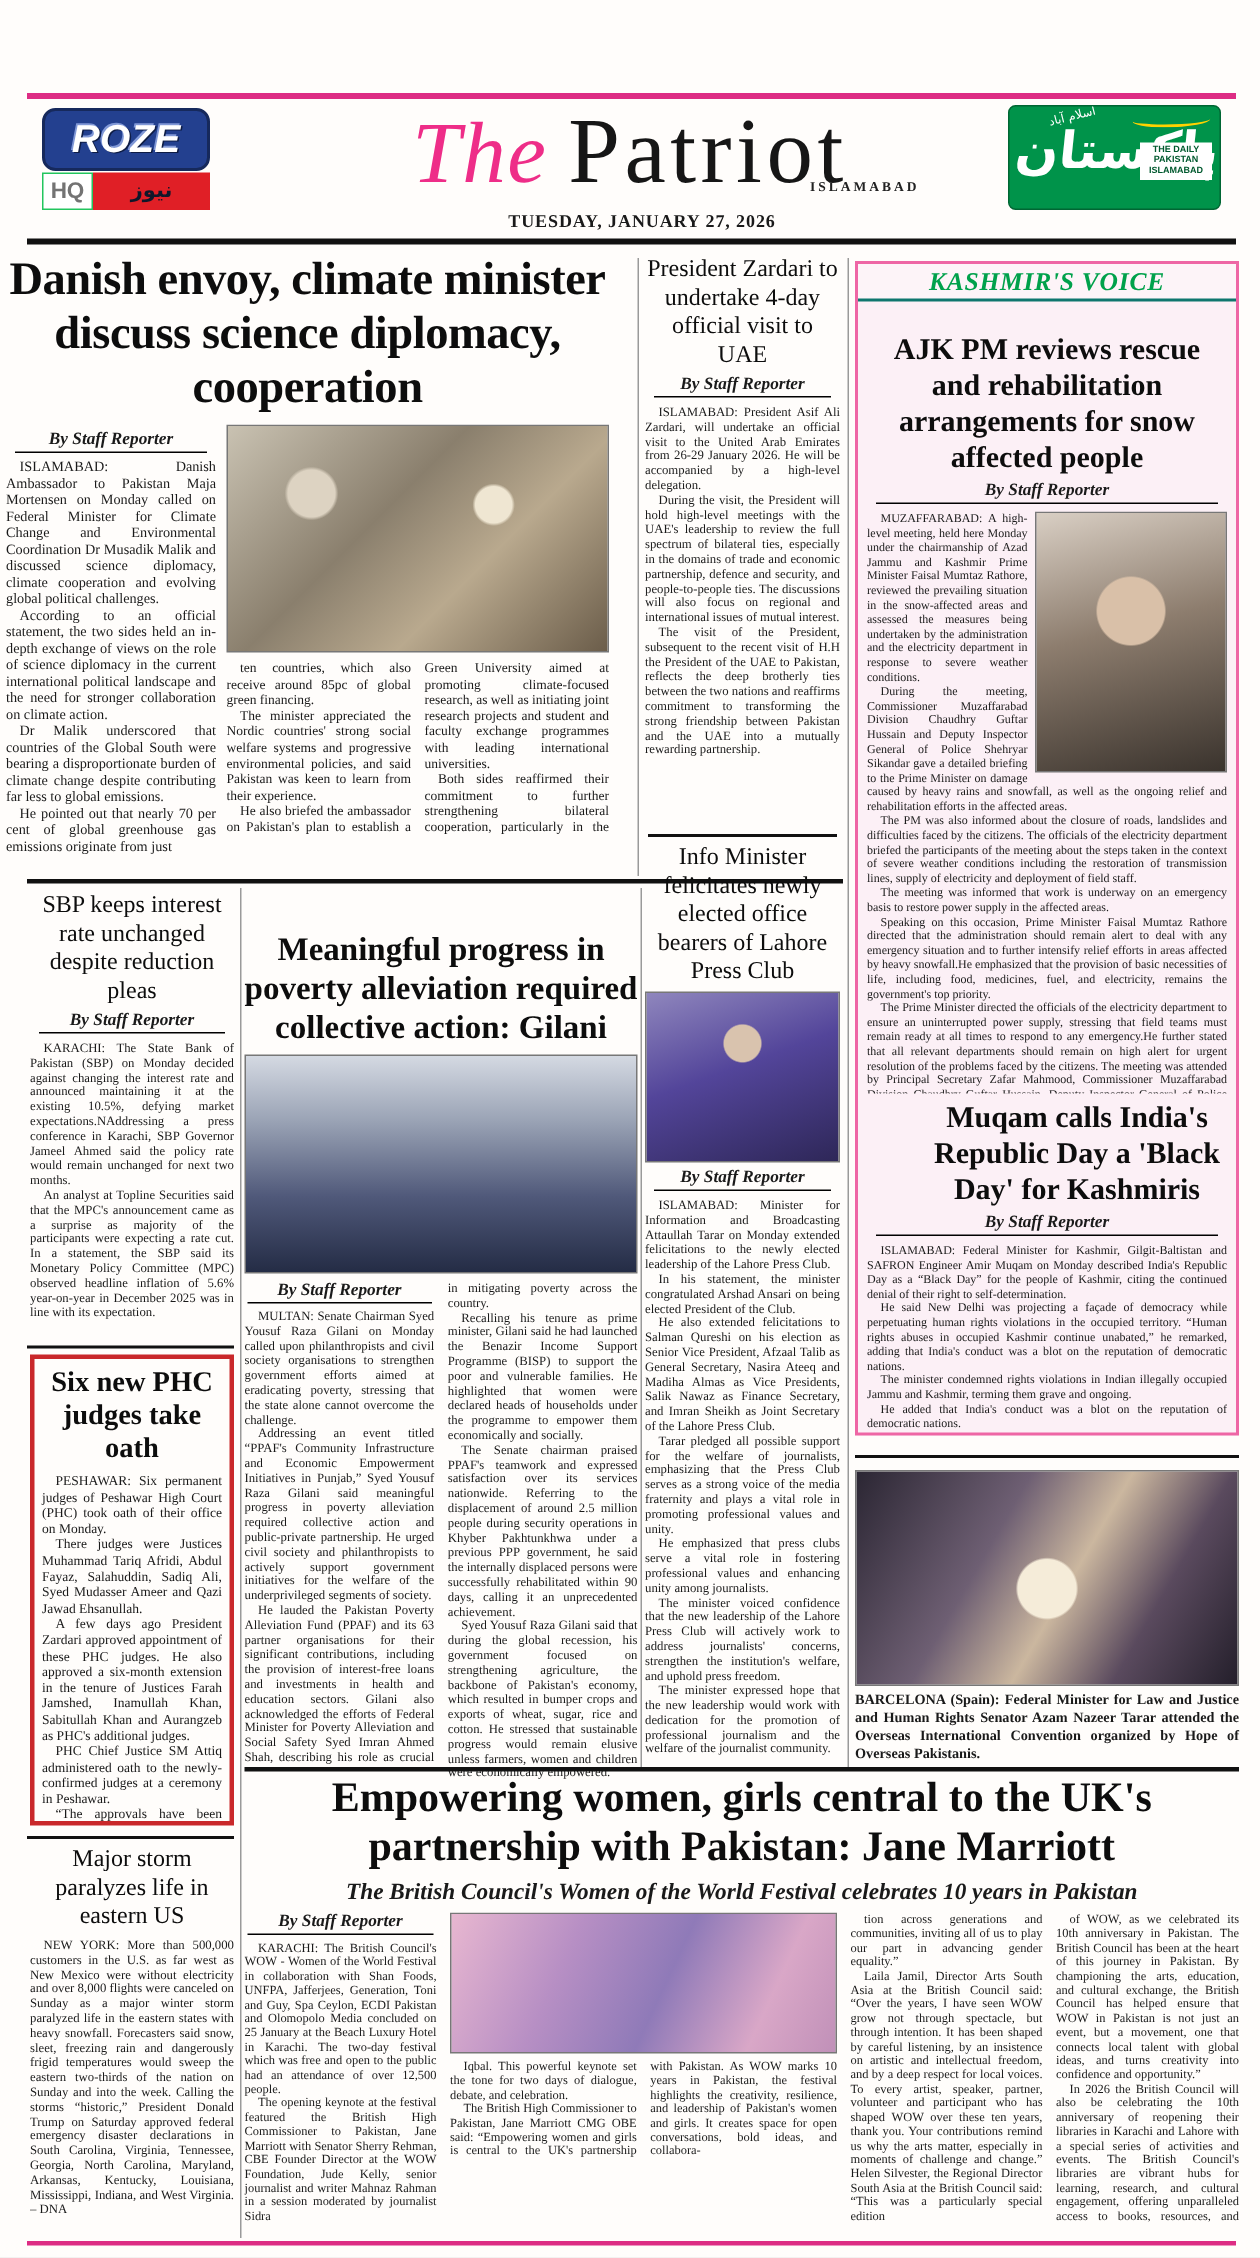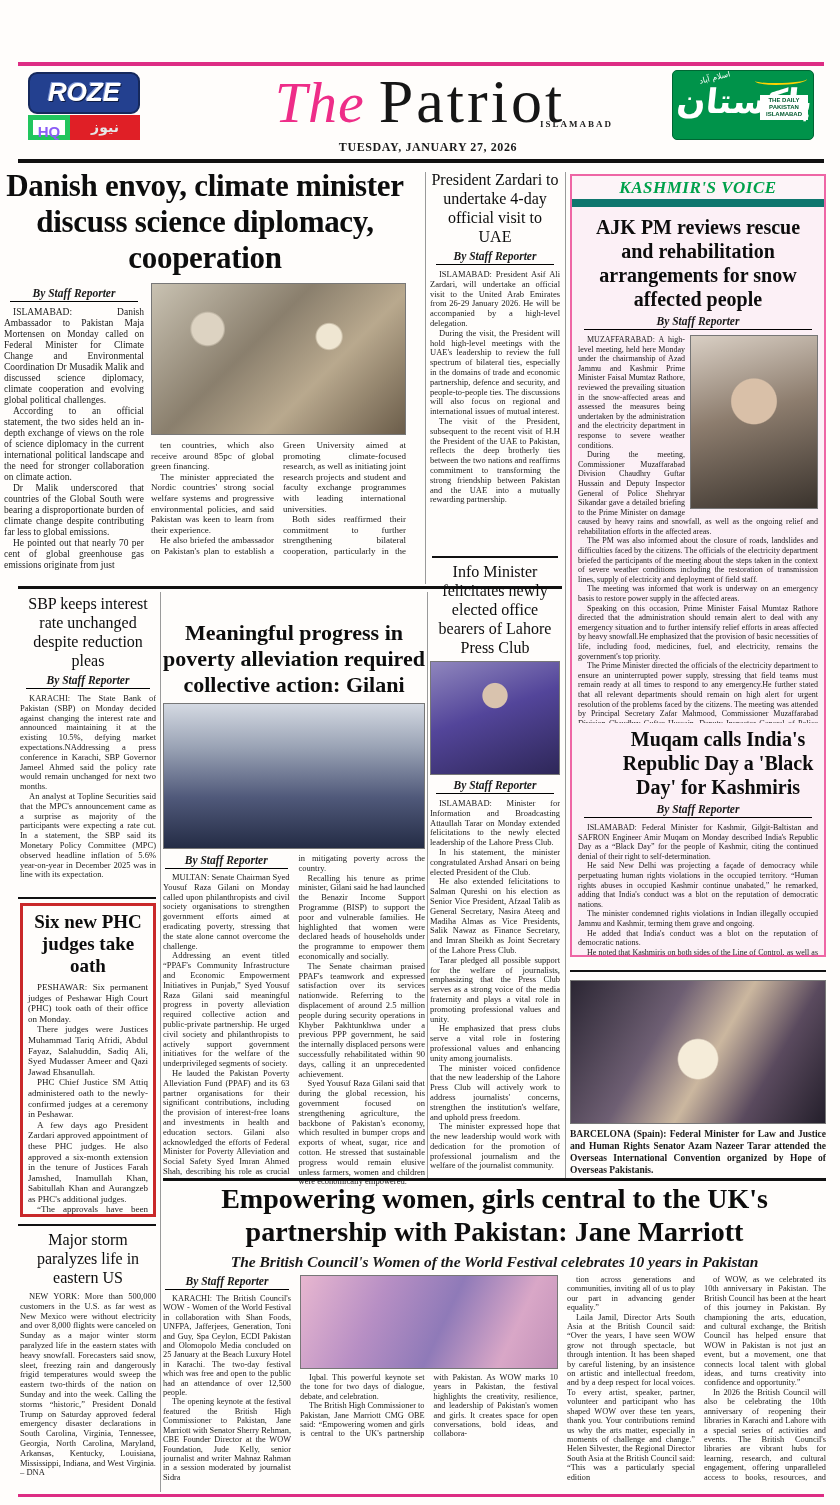--- a/index.html
+++ b/index.html
@@ -15,23 +15,23 @@
   .mast-the{color:#ee2d88;font-style:italic;font-size:58px;letter-spacing:1px;}
   .mast-patriot{color:#161616;font-size:62px;letter-spacing:3px;margin-left:14px;}
   .mast-city{top:119px;left:540px;font-size:9px;font-weight:bold;letter-spacing:2px;color:#222;}
   .mast-date{top:140px;left:16px;right:0;text-align:center;font-weight:bold;font-size:12px;letter-spacing:0.6px;}
 
   .roze{left:28px;top:72px;width:112px;}
   .roze-top{background:#23408f;border:2px solid #16295c;border-radius:9px;color:#fff;font-family:"Liberation Sans",sans-serif;
             font-weight:bold;font-style:italic;font-size:26px;text-align:center;line-height:36px;height:38px;
             text-shadow:1px 1px 0 #0e1c44, -1px -1px 0 #7f97d6;}
   .roze-bottom{display:flex;height:25px;margin-top:1px;}
-  .roze-hq{background:#fff;border:5px solid #22c55e;color:#8b5cf6;font-family:"Liberation Sans",sans-serif;font-weight:bold;
+  .roze-hq{background:#fff;border:1px solid #22c55e;color:#737373;font-family:"Liberation Sans",sans-serif;font-weight:bold;
            font-size:15px;width:32px;text-align:center;line-height:23px;}
-  .roze-urdu{background:#e01f26;color:#e5e5e5;flex:1;text-align:center;font-family:"DejaVu Sans",sans-serif;
+  .roze-urdu{background:#e01f26;color:#0f172a;flex:1;text-align:center;font-family:"DejaVu Sans",sans-serif;
              font-size:14px;line-height:24px;font-weight:bold;}
   .paklogo{left:672px;top:70px;width:140px;height:68px;background:#00934a;border-radius:5px;border:1px solid #006633;overflow:hidden;}
   .pak-urdu{position:absolute;left:4px;top:10px;color:#fff;font-family:"DejaVu Sans",sans-serif;font-size:34px;font-weight:bold;transform:skewX(-6deg);}
   .pak-city{position:absolute;left:26px;top:2px;color:#fff;font-family:"DejaVu Sans",sans-serif;font-size:8px;transform:rotate(-14deg);}
   .pak-accent{position:absolute;right:6px;top:4px;width:52px;height:8px;border-bottom:2px solid #ffd200;border-radius:0 0 60% 40%;}
   .pak-label{position:absolute;right:5px;top:24px;background:#fff;color:#00592e;width:46px;padding:2px 1px;
              font-family:"Liberation Sans",sans-serif;font-weight:bold;font-size:6px;line-height:7px;text-align:center;}
 
   
   h1,h2,h3{margin:0;font-weight:bold;text-align:center;color:#0d0d0d;}
@@ -72,23 +72,23 @@
 
   .danish-cols{display:flex;gap:7px;margin-top:7px;height:288px;overflow:hidden;}
   .danish-c1{width:140px;}
   .danish-right{flex:1;}
   .danish-below{margin-top:5px;column-count:2;column-gap:9px;height:126px;overflow:hidden;}
 
   .zardari{left:430px;top:170px;width:130px;height:384px;overflow:hidden;}
   .info{left:430px;top:562px;width:130px;height:616px;overflow:hidden;}
 
   .kashmir{left:570px;top:174px;width:256px;height:783px;background:#fcf0f6;border:2px solid #ee66a5;box-sizing:border-box;overflow:hidden;}
-  .kv-banner{height:23px;line-height:23px;border-bottom:8px solid #0f766e;color:#00a14b;background:#fdf4f8;
+  .kv-banner{height:23px;line-height:23px;border-bottom:2px solid #0f766e;color:#00a14b;background:#fdf4f8;
              font-style:italic;font-weight:bold;font-size:17px;text-align:center;letter-spacing:0.5px;}
-  .kashmir-inner{padding:8px 6px 0;}
+  .kashmir-inner{padding:20px 6px 0;}
   .ajk-body{height:388px;overflow:hidden;}
   .muqam-body{height:195px;overflow:hidden;}
 
   .sbp{left:20px;top:594px;width:136px;height:300px;overflow:hidden;}
   .phc{left:20px;top:903px;width:136px;height:314px;border:3px solid #c9282a;box-sizing:border-box;padding:5px 5px;overflow:hidden;}
   .storm{left:20px;top:1230px;width:136px;height:268px;overflow:hidden;}
   .storm .bt{margin-top:5px;}
 
   .gilani{left:163px;top:588px;width:262px;}
   .gilani-body{margin-top:5px;column-count:2;column-gap:9px;height:352px;overflow:hidden;}
@@ -242,22 +242,22 @@
       </div>
   </section>
 
   <div class="abs rule" style="left:18px;top:897px;width:138px;height:2px;"></div>
 
   <section class="abs phc">
     <h2 class="hl-phc">Six new PHC judges take oath</h2>
     <div class="bt fs90" style="margin-top:5px;">
         <p>PESHAWAR: Six permanent judges of Peshawar High Court (PHC) took oath of their office on Monday.</p>
         <p>There judges were Justices Muhammad Tariq Afridi, Abdul Fayaz, Salahuddin, Sadiq Ali, Syed Mudasser Ameer and Qazi Jawad Ehsanullah.</p>
+        <p>A few days ago President Zardari approved appointment of these PHC judges. He also approved a six-month extension in the tenure of Justices Farah Jamshed, Inamullah Khan, Sabitullah Khan and Aurangzeb as PHC's additional judges.</p>
         <p>PHC Chief Justice SM Attiq administered oath to the newly-confirmed judges at a ceremony in Peshawar.</p>
-        <p>A few days ago President Zardari approved appointment of these PHC judges. He also approved a six-month extension in the tenure of Justices Farah Jamshed, Inamullah Khan, Sabitullah Khan and Aurangzeb as PHC's additional judges.</p>
         <p>“The approvals have been made on the advice of the prime minister,” the statement added. – INP</p>
       </div>
   </section>
 
   <div class="abs rule" style="left:18px;top:1224px;width:138px;height:1.5px;"></div>
 
   <section class="abs storm">
     <h2 class="hl-light">Major storm paralyzes life in eastern US</h2>
     <div class="bt fs85">
         <p>NEW YORK: More than 500,000 customers in the U.S. as far west as New Mexico were without electricity and over 8,000 flights were canceled on Sunday as a major winter storm paralyzed life in the eastern states with heavy snowfall. Forecasters said snow, sleet, freezing rain and dangerously frigid temperatures would sweep the eastern two-thirds of the nation on Sunday and into the week. Calling the storms “historic,” President Donald Trump on Saturday approved federal emergency disaster declarations in South Carolina, Virginia, Tennessee, Georgia, North Carolina, Maryland, Arkansas, Kentucky, Louisiana, Mississippi, Indiana, and West Virginia. – DNA</p>

